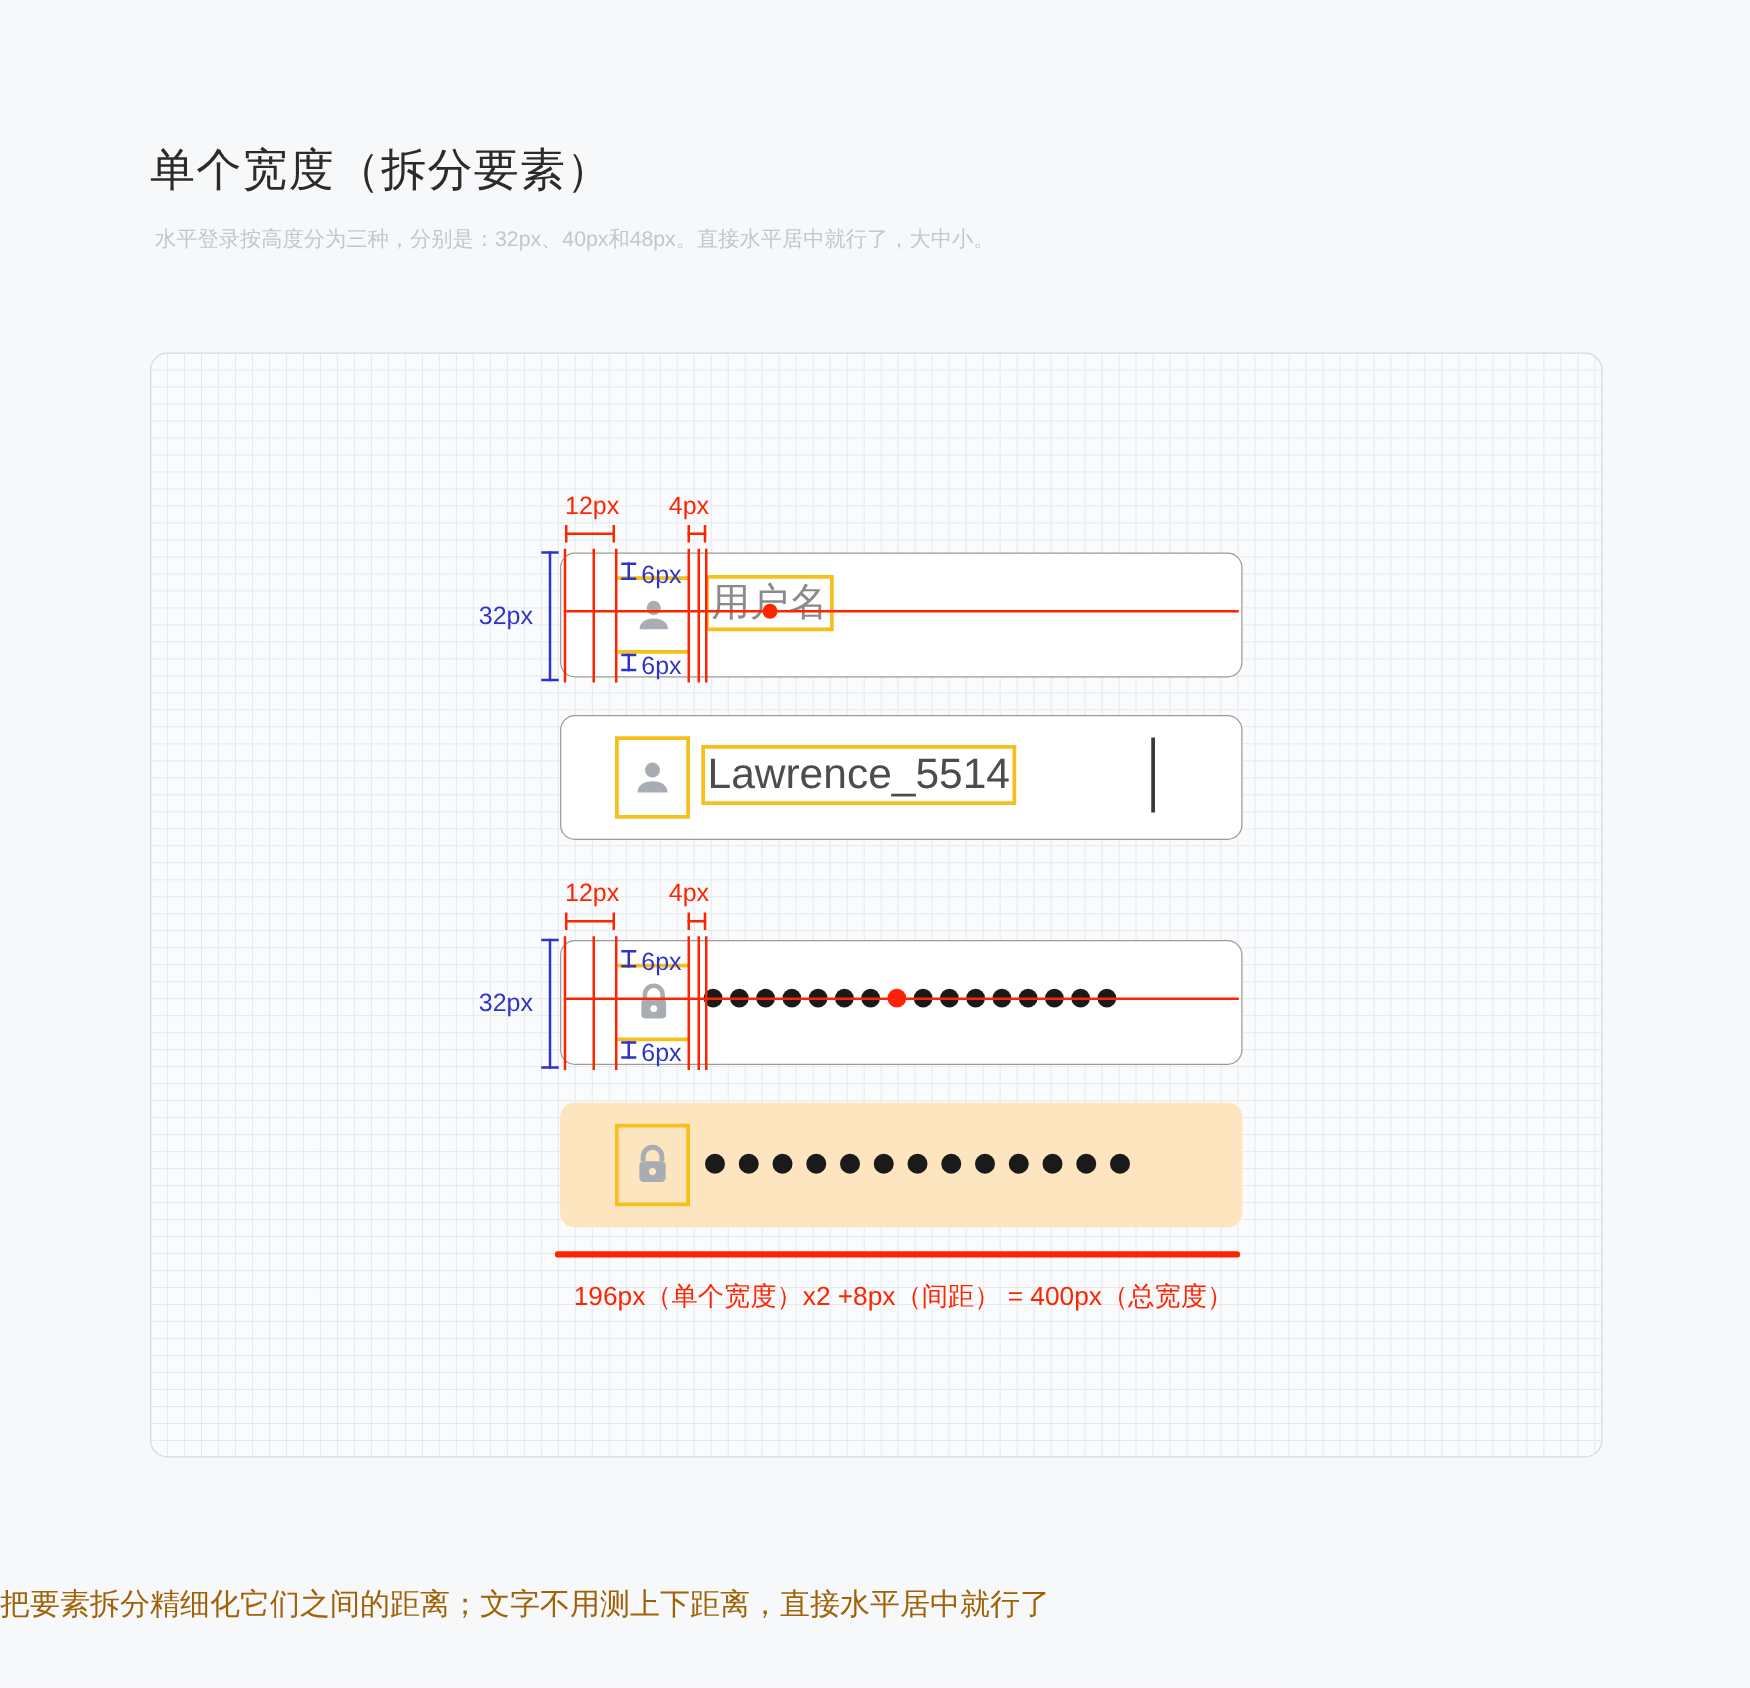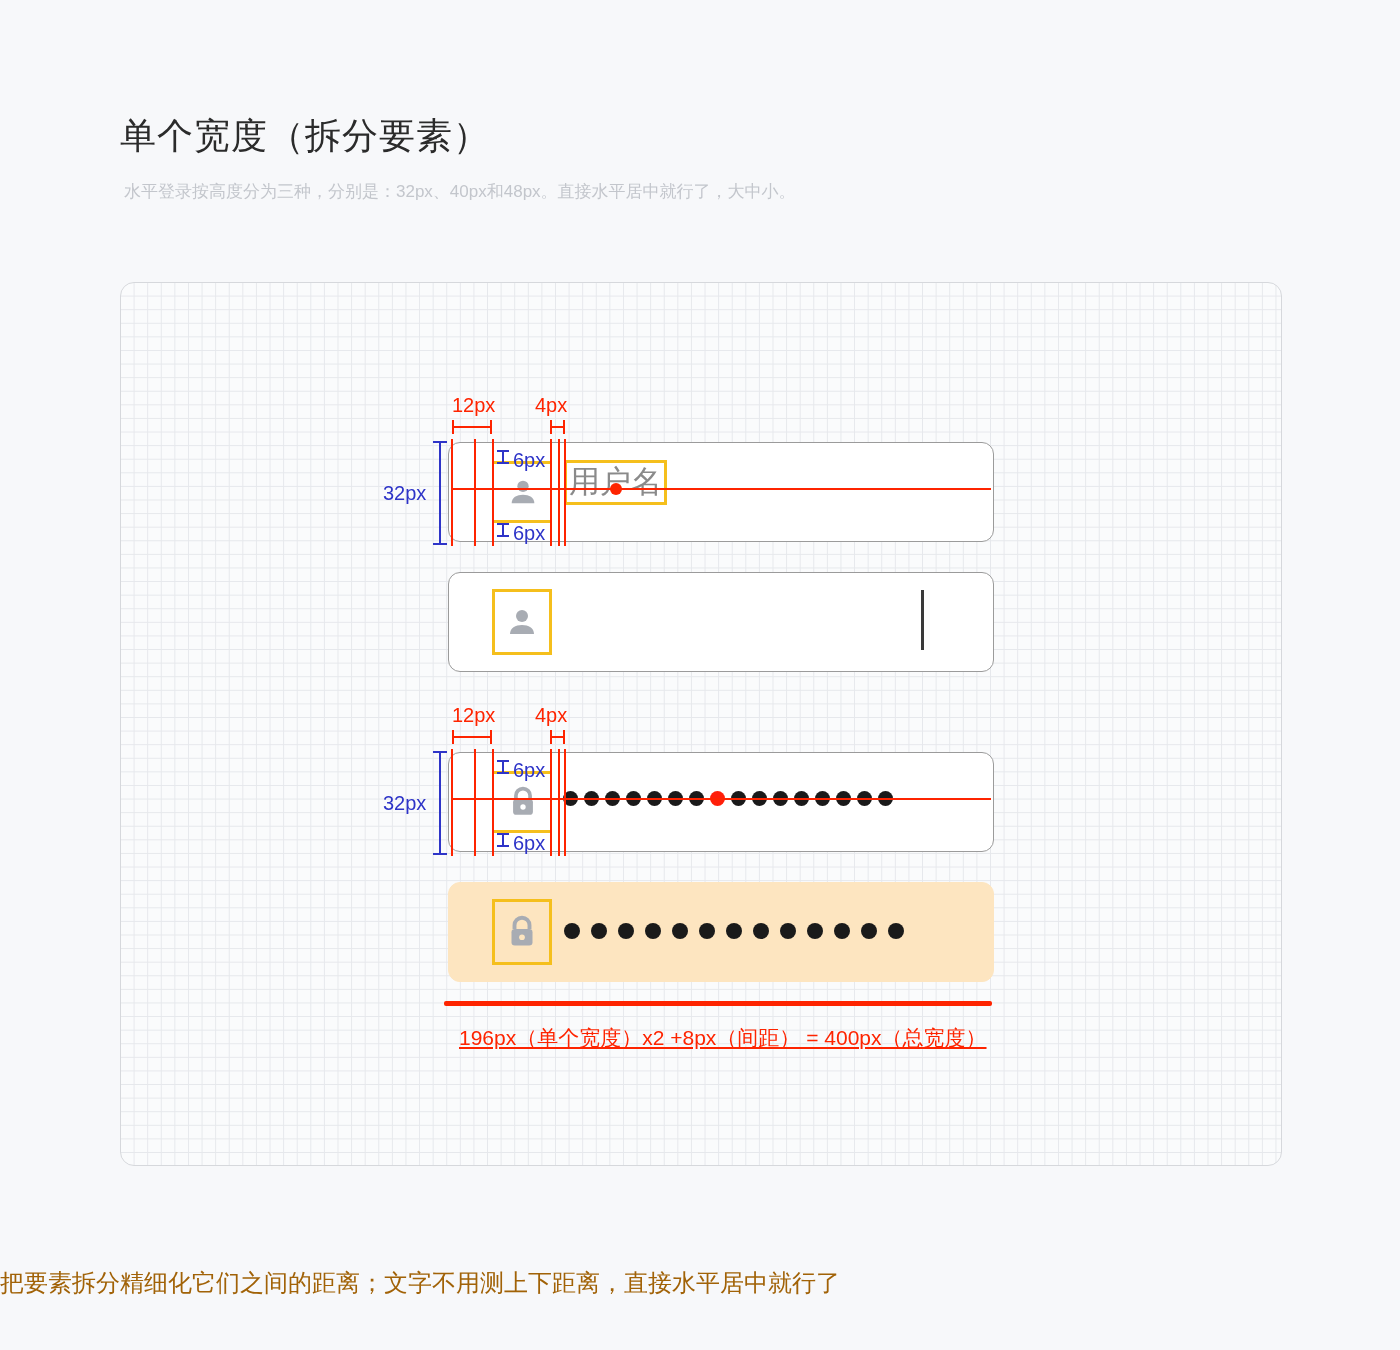--- a/index.html
+++ b/index.html
@@ -159,21 +159,20 @@
     font-size: 20px;
     white-space: nowrap;
     line-height: 1;
   }
   .ann-formula {
     position: absolute;
     color: #fe2400;
     font-size: 21px;
     white-space: nowrap;
     line-height: 1;
-    text-decoration: underline;
   }
 
   
   .dim-h {
     position: absolute;
     height: 14px;
   }
   .dim-h .bar {
     position: absolute;
     top: 6px;
@@ -317,20 +316,21 @@
 
   <div class="field-card plain" id="row2-card"></div>
 
   <div class="icon-box boxed" style="left:371px; top:306px; width:60px; height:66px;">
     <svg class="glyph" width="36" height="36" viewBox="0 0 24 24">
       <circle cx="12" cy="8" r="4" fill="#a8acb3"></circle>
       <path d="M4 20c0-4 3.6-6 8-6s8 2 8 6z" fill="#a8acb3"></path>
     </svg>
   </div>
 
+  <div class="field-text boxed" style="left:440px; top:313px; font-size:34px; color:#4c4c4c;">Lawrence_5514</div>
   <div class="caret" style="left:800px; top:307px; height:60px;"></div>
 
   <div class="field-card plain" id="row3-card"></div>
 
   <div class="icon-box lined" style="left:373px; top:488px; width:57px; height:62px;">
     <svg class="glyph" width="34" height="34" viewBox="0 0 24 24">
       <path d="M7 10V7.5a5 5 0 0 1 10 0V10" fill="none" stroke="#a8acb3" stroke-width="2.6"></path>
       <rect x="5" y="10" width="14" height="11" rx="2.2" fill="#a8acb3"></rect>
       <circle cx="12" cy="15.5" r="1.9" fill="#ffffff"></circle>
     </svg>

